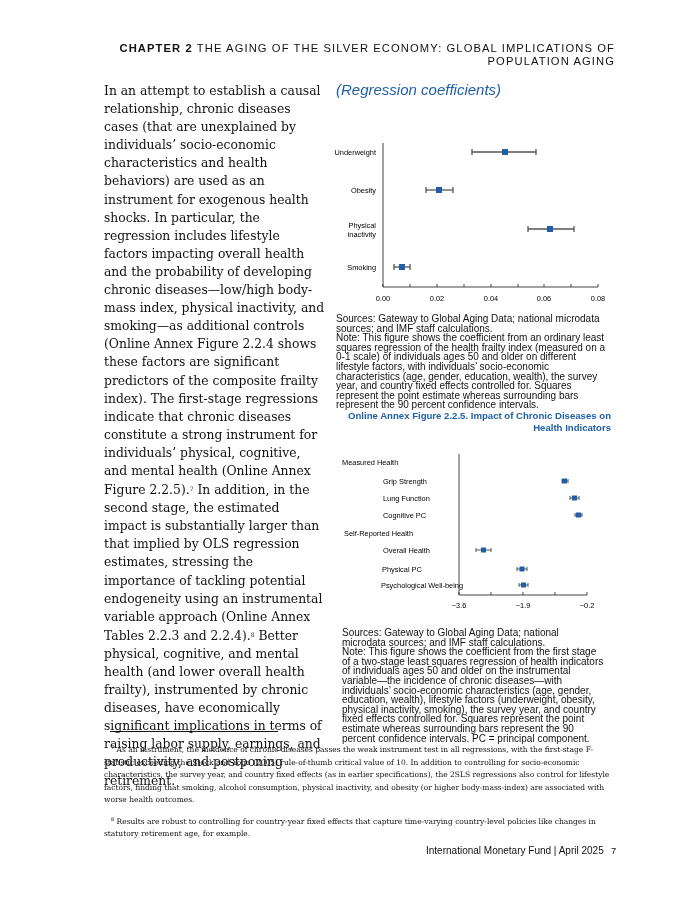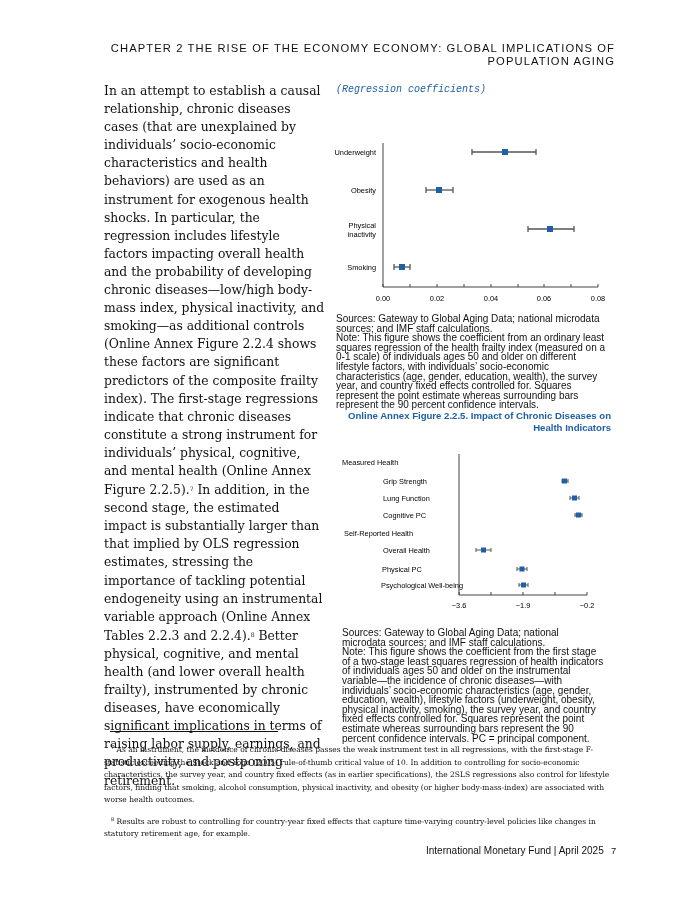--- a/index.html
+++ b/index.html
@@ -1,37 +1,37 @@
 <!DOCTYPE html>
 <html><head>
 <meta charset="utf-8">
 <style>
   html, body { margin:0; padding:0; background:#fff; }
   body { width:700px; height:906px; position:relative; overflow:hidden; color:#111; }
   .abs { position:absolute; }
   .header { right:85px; top:42px; text-align:right; font-family:"Liberation Sans", sans-serif; font-size:11.2px; letter-spacing:1.1px; line-height:13px; color:#111; }
-  .header b { font-weight:normal;text-align:center; }
+  .header b { font-weight:bold;text-align:center; }
   .body-text { left:104px; top:82px; width:222px; font-family:"DejaVu Serif", serif; font-size:12.35px; line-height:18.1px; color:#111; }
   .body-text sup { font-size:6px; vertical-align:3px; }
   .fig-title { font-family:"Liberation Sans", sans-serif; font-weight:bold; color:#1f5fa8; font-size:9.6px; line-height:11.5px; }
-  .fig-sub { font-family:Liberation Mono, monospace; font-style:italic; color:#1f5fa8; font-size:10px; line-height:11px; }
+  .fig-sub { font-family:Liberation Sans, sans-serif; font-style:italic; color:#1f5fa8; font-size:15px; line-height:11px; }
   .note { font-family:"Liberation Sans", sans-serif; font-size:10px; line-height:9.6px; color:#111; }
   .axis-lbl { font-family:"Liberation Sans", sans-serif; font-size:7.4px; color:#111; }
   .footnote-rule { left:110px; top:731px; width:168px; height:1px; background:#111; }
   .footnotes { left:104px; top:741px; width:515px; font-family:"DejaVu Serif", serif; font-size:7.5px; line-height:12.5px; color:#111; }
   .footnotes p { margin:0 0 6px 0; text-indent:7px; }
   .footnotes sup { font-size:5px; vertical-align:3px; }
   .page-footer { left:426px; top:845px; font-family:"Liberation Sans", sans-serif; font-size:10px; color:#111; }
   .page-num { left:611px; top:845px; font-family:"Liberation Sans", sans-serif; font-size:9.4px; color:#111; }
 </style>
 </head>
 <body>
 
 <div class="abs header">
-  <div><b>CHAPTER 2</b> <span>THE RISE OF THE ECONOMY ECONOMY: GLOBAL IMPLICATIONS OF</span></div>
+  <div><b>CHAPTER 2</b> <span>THE AGING OF THE SILVER ECONOMY: GLOBAL IMPLICATIONS OF</span></div>
   <div>POPULATION AGING</div>
 </div>
 
 <div class="abs body-text"><span>In an attempt to establish a causal relationship, chronic diseases cases (that are unexplained by individuals’ socio-economic characteristics and health behaviors) are used as an instrument for exogenous health shocks. In particular, the regression includes lifestyle factors impacting overall health and the probability of developing chronic diseases—low/high body-mass index, physical inactivity, and smoking—as additional controls (Online Annex Figure 2.2.4 shows these factors are significant predictors of the composite frailty index). The first-stage regressions indicate that chronic diseases constitute a strong instrument for individuals’ physical, cognitive, and mental health  (Online Annex Figure 2.2.5).</span><sup>7</sup><span> In addition, in the second stage, the estimated impact is substantially larger than that implied by OLS regression estimates, stressing the importance of tackling potential endogeneity using an instrumental variable approach (Online Annex Tables 2.2.3 and 2.2.4).</span><sup>8</sup><span> Better physical, cognitive, and mental health (and lower overall health frailty), instrumented by chronic diseases, have economically significant implications in terms of raising labor supply, earnings, and productivity, and postponing retirement.</span></div>
 
 <div class="abs" style="left:336px; top:84px; width:270px;">
   <div class="fig-sub">(Regression coefficients)</div>
 </div>
 
 <svg class="abs" style="left:330px; top:135px;" width="285" height="175">

